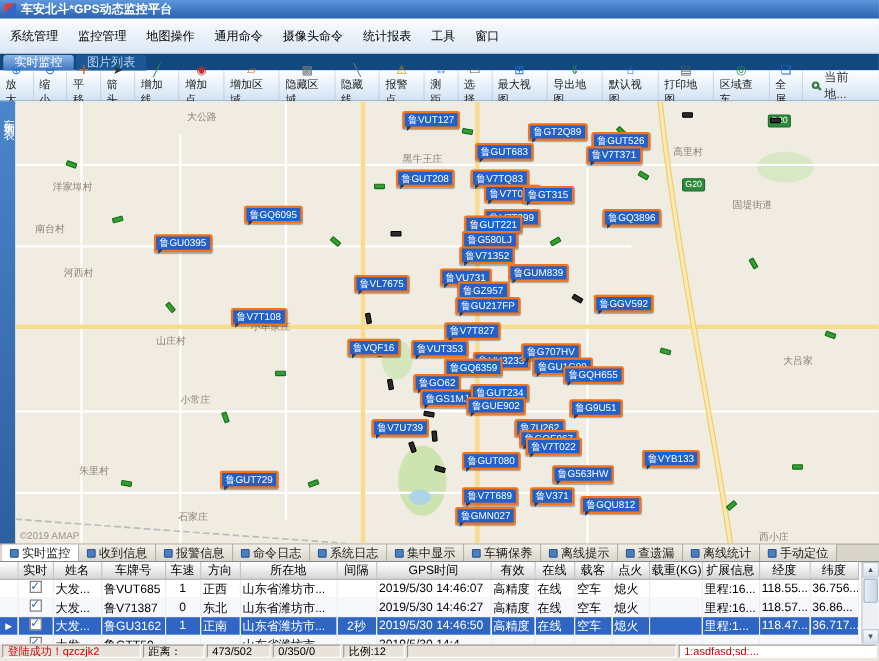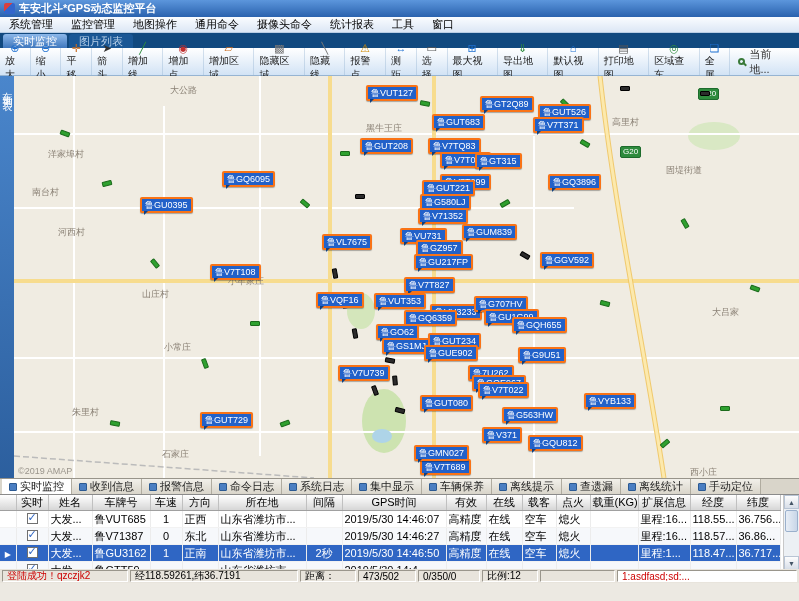--- a/index.html
+++ b/index.html
@@ -2,21 +2,21 @@
 <html><head>
 <meta charset="utf-8">
 <style>
   *{box-sizing:border-box;margin:0;padding:0}
   body{margin:0;font-family:"Liberation Sans","DejaVu Sans",sans-serif;background:#888}
   .app{position:relative;width:799px;height:601px;overflow:hidden;background:#ece9e2;font-size:11px}
 
   .titlebar{height:17px;background:linear-gradient(180deg,#5c96dc,#2a62ae);display:flex;align-items:center;gap:4px;padding:0 4px;color:#fff;font-size:11px;font-weight:bold}
   .app-ico{width:11px;height:11px;background:linear-gradient(135deg,#d84040 40%,#3366cc 40%);border-radius:2px;flex:none}
 
-  .menubar{height:16px;background:linear-gradient(#fafcff,#dce7f5);display:flex;align-items:flex-start;font-size:11px;border-bottom:1px solid #b9cde4}
+  .menubar{height:32px;background:linear-gradient(#fafcff,#dce7f5);display:flex;align-items:flex-start;font-size:11px;border-bottom:1px solid #b9cde4}
   .menu-item{padding:0 9px;height:100%;display:flex;align-items:center;cursor:default}
 
   .maintabs{height:15px;background:#11497f;display:flex;align-items:flex-end;padding-left:3px;gap:2px}
   .mtab{font-size:11px;line-height:14px;padding:0 10px;border-radius:3px 3px 0 0;background:#1a5795;color:#b8d0e8;cursor:default}
   .mtab.active{background:linear-gradient(#8cb8ea,#3f77bd);color:#fff}
 
   .toolbar{height:28px;background:linear-gradient(#ffffff,#d2e3f5);border-bottom:1px solid #96b4d2;display:flex;align-items:stretch}
   #toolbar-buttons{display:flex}
   .tbtn{display:flex;flex-direction:column;align-items:center;justify-content:center;padding:0 5px;font-size:10px;color:#1a1a1a;border-right:1px solid rgba(150,180,210,.4);cursor:default}
   .ticon{font-size:11px;line-height:12px;height:12px}
@@ -254,21 +254,21 @@
         <div class="vlabel" style="left: 410px; top: 269px;">鲁GUE902</div>
         <div class="vlabel" style="left: 504px; top: 271px;">鲁G9U51</div>
         <div class="vlabel" style="left: 324px; top: 289px;">鲁V7U739</div>
         <div class="vlabel" style="left: 454px; top: 289px;">鲁7U262</div>
         <div class="vlabel" style="left: 410px; top: 299px; margin-left: 48px;">鲁GQE967</div>
         <div class="vlabel" style="left: 464px; top: 306px;">鲁V7T022</div>
         <div class="vlabel" style="left: 406px; top: 319px;">鲁GUT080</div>
         <div class="vlabel" style="left: 570px; top: 317px;">鲁VYB133</div>
         <div class="vlabel" style="left: 488px; top: 331px;">鲁G563HW</div>
         <div class="vlabel" style="left: 186px; top: 336px;">鲁GUT729</div>
-        <div class="vlabel" style="left: 406px; top: 351px; margin-top: 32px;">鲁V7T689</div>
+        <div class="vlabel" style="left: 406px; top: 351px;">鲁V7T689</div>
         <div class="vlabel" style="left: 468px; top: 351px;">鲁V371</div>
         <div class="vlabel" style="left: 514px; top: 359px;">鲁GQU812</div>
         <div class="vlabel" style="left: 400px; top: 369px;">鲁GMN027</div>
         <div class="vlabel" style="left: 406px; top: 382px; margin-top: 28px;">鲁V7632</div>
         <div class="car green" style="left: 46px; top: 55px; transform: rotate(20deg);"></div>
         <div class="car green" style="left: 88px; top: 105px; transform: rotate(-15deg);"></div>
         <div class="car green" style="left: 286px; top: 125px; transform: rotate(40deg);"></div>
         <div class="car green" style="left: 236px; top: 245px; transform: rotate(0deg);"></div>
         <div class="car green" style="left: 186px; top: 285px; transform: rotate(70deg);"></div>
         <div class="car green" style="left: 406px; top: 25px; transform: rotate(10deg);"></div>
@@ -486,21 +486,20 @@
     <div class="vscroll">
       <div class="sbtn up"></div>
       <div class="sthumb"></div>
       <div class="sbtn down"></div>
     </div>
   </div>
 
   <div class="statusbar">
     <div id="status-segs">
         <div class="seg" style="width: 126px; color: rgb(204, 0, 0);">登陆成功！qzczjk2</div>
-        <div class="seg" style="width: 168px;">经118.59261,纬36.7191</div>
         <div class="seg" style="width: 56px;">距离：</div>
         <div class="seg" style="width: 58px;">473/502</div>
         <div class="seg" style="width: 62px;">0/350/0</div>
         <div class="seg" style="width: 56px;">比例:12</div>
         <div class="seg spacer"></div>
       </div>
     <div class="seg rightbox">1:asdfasd;sd:...</div>
   </div>
 
 </div>

